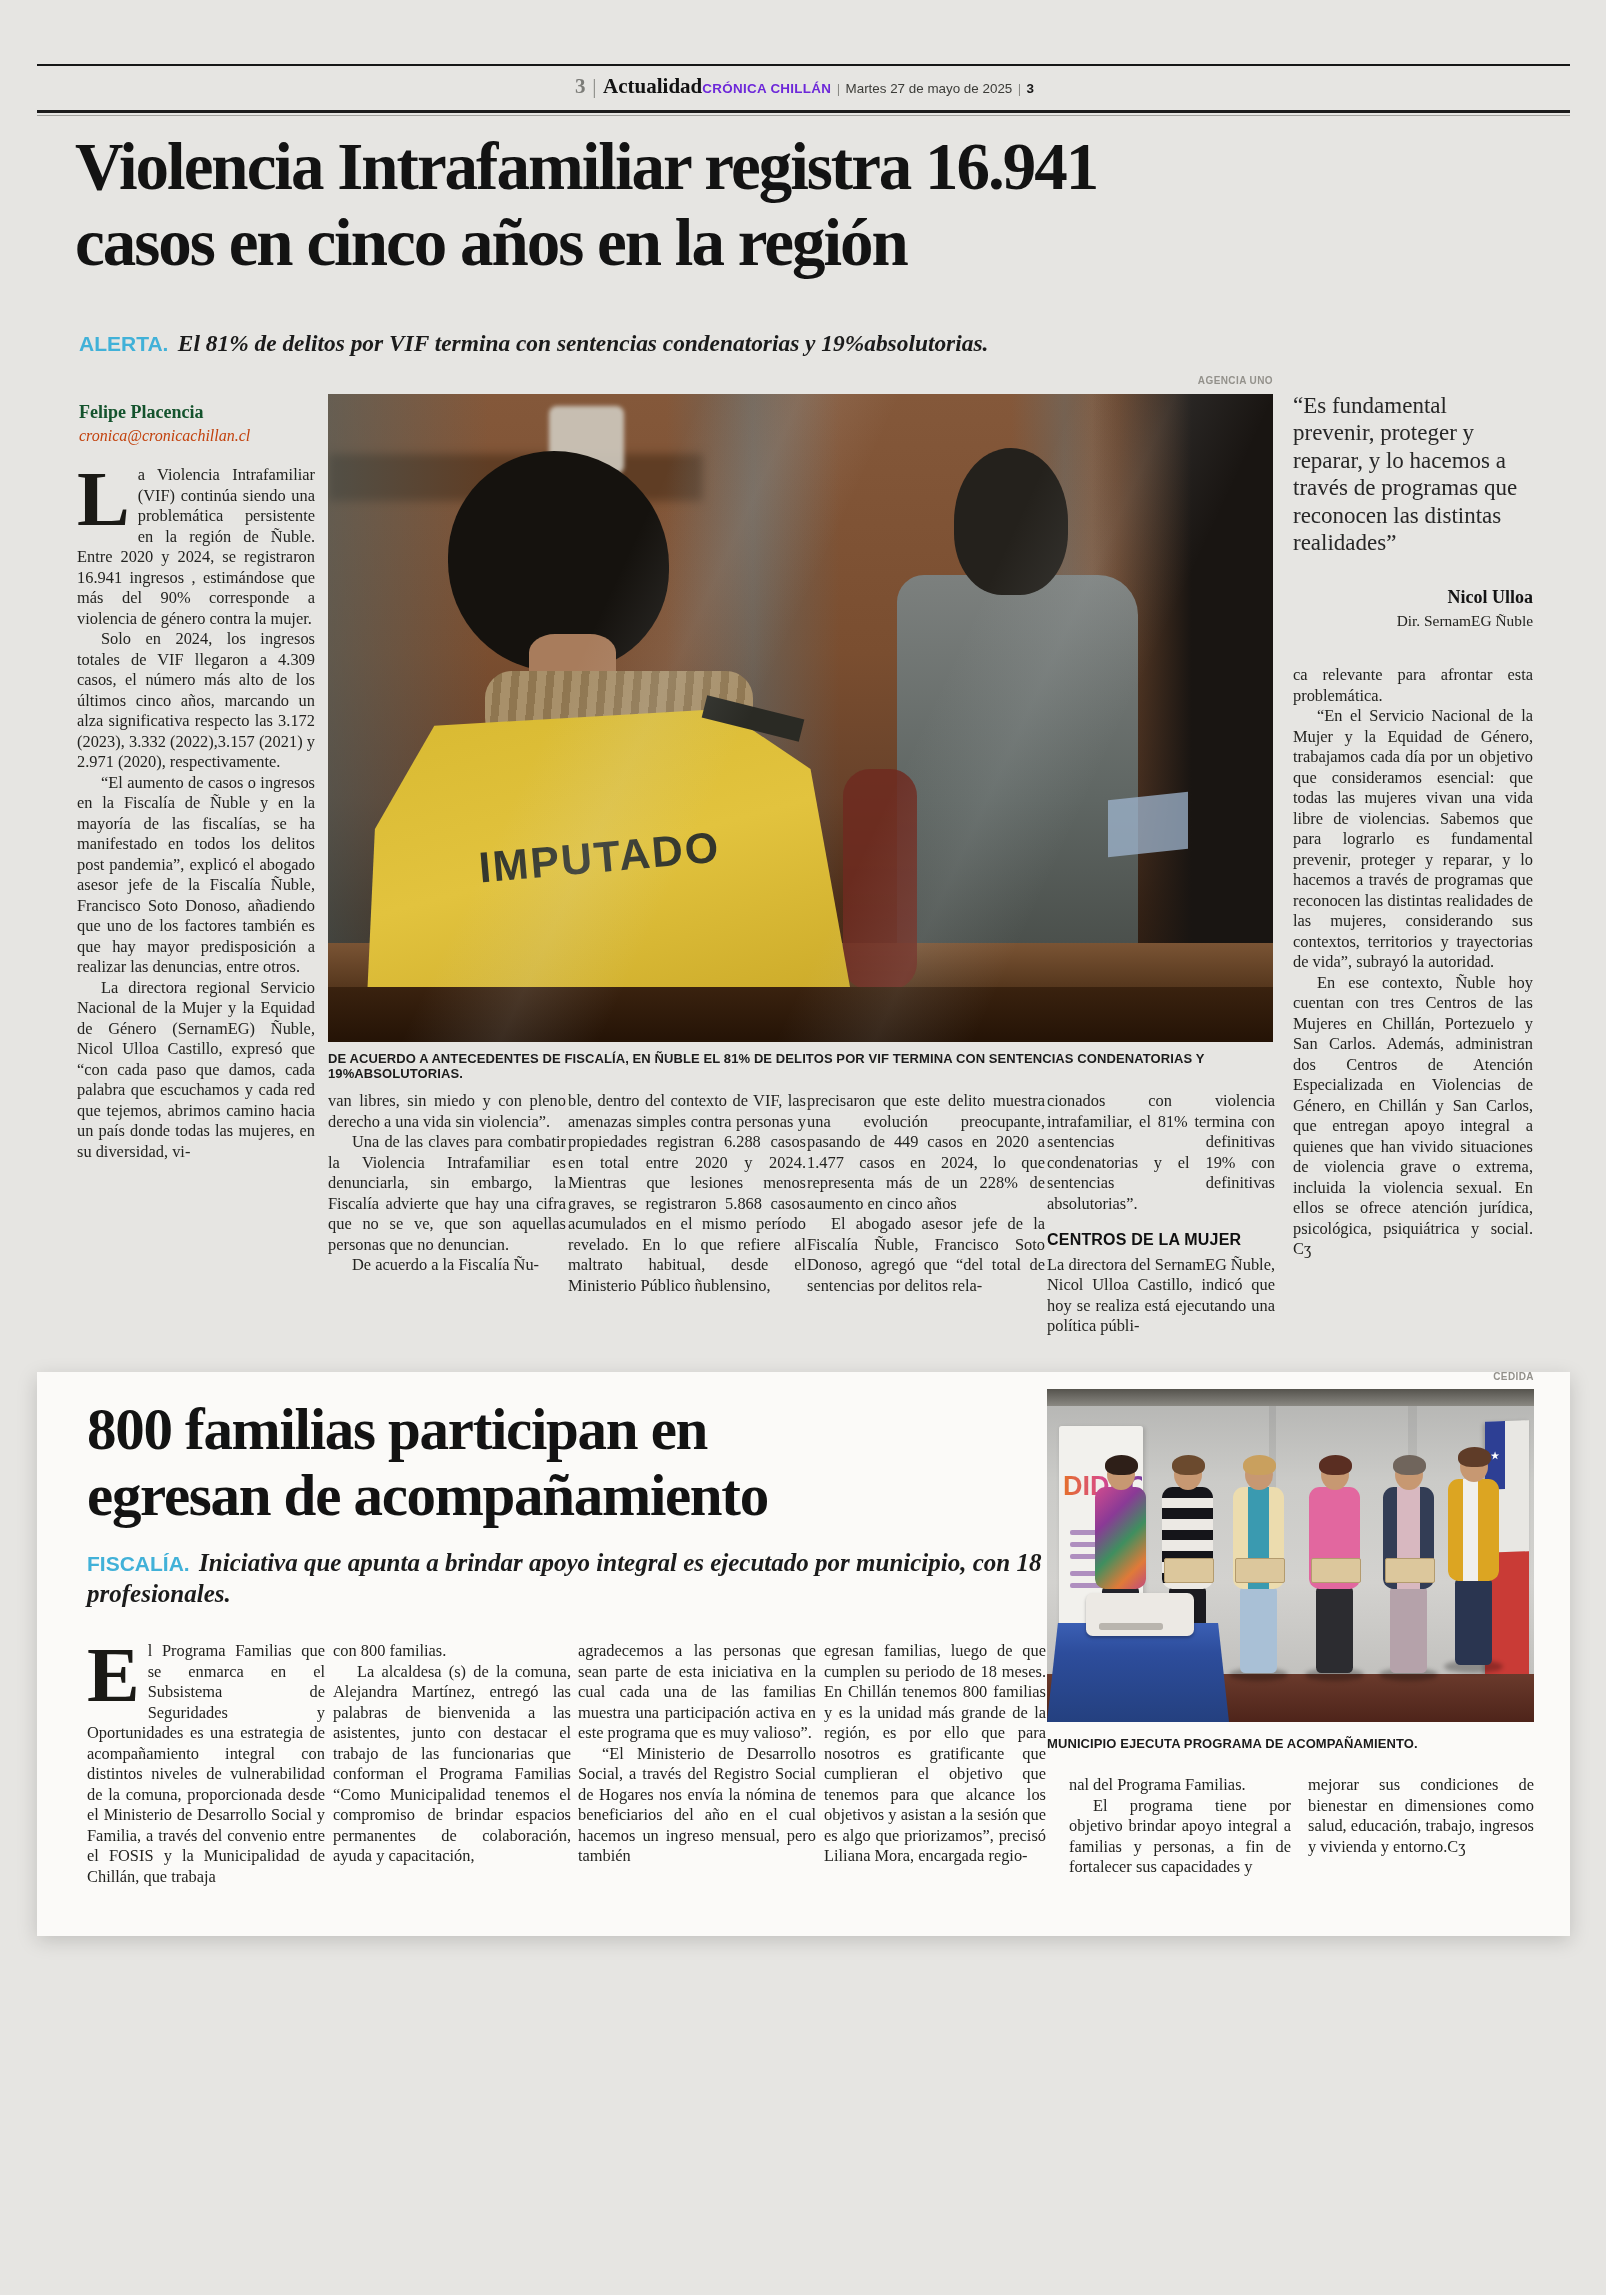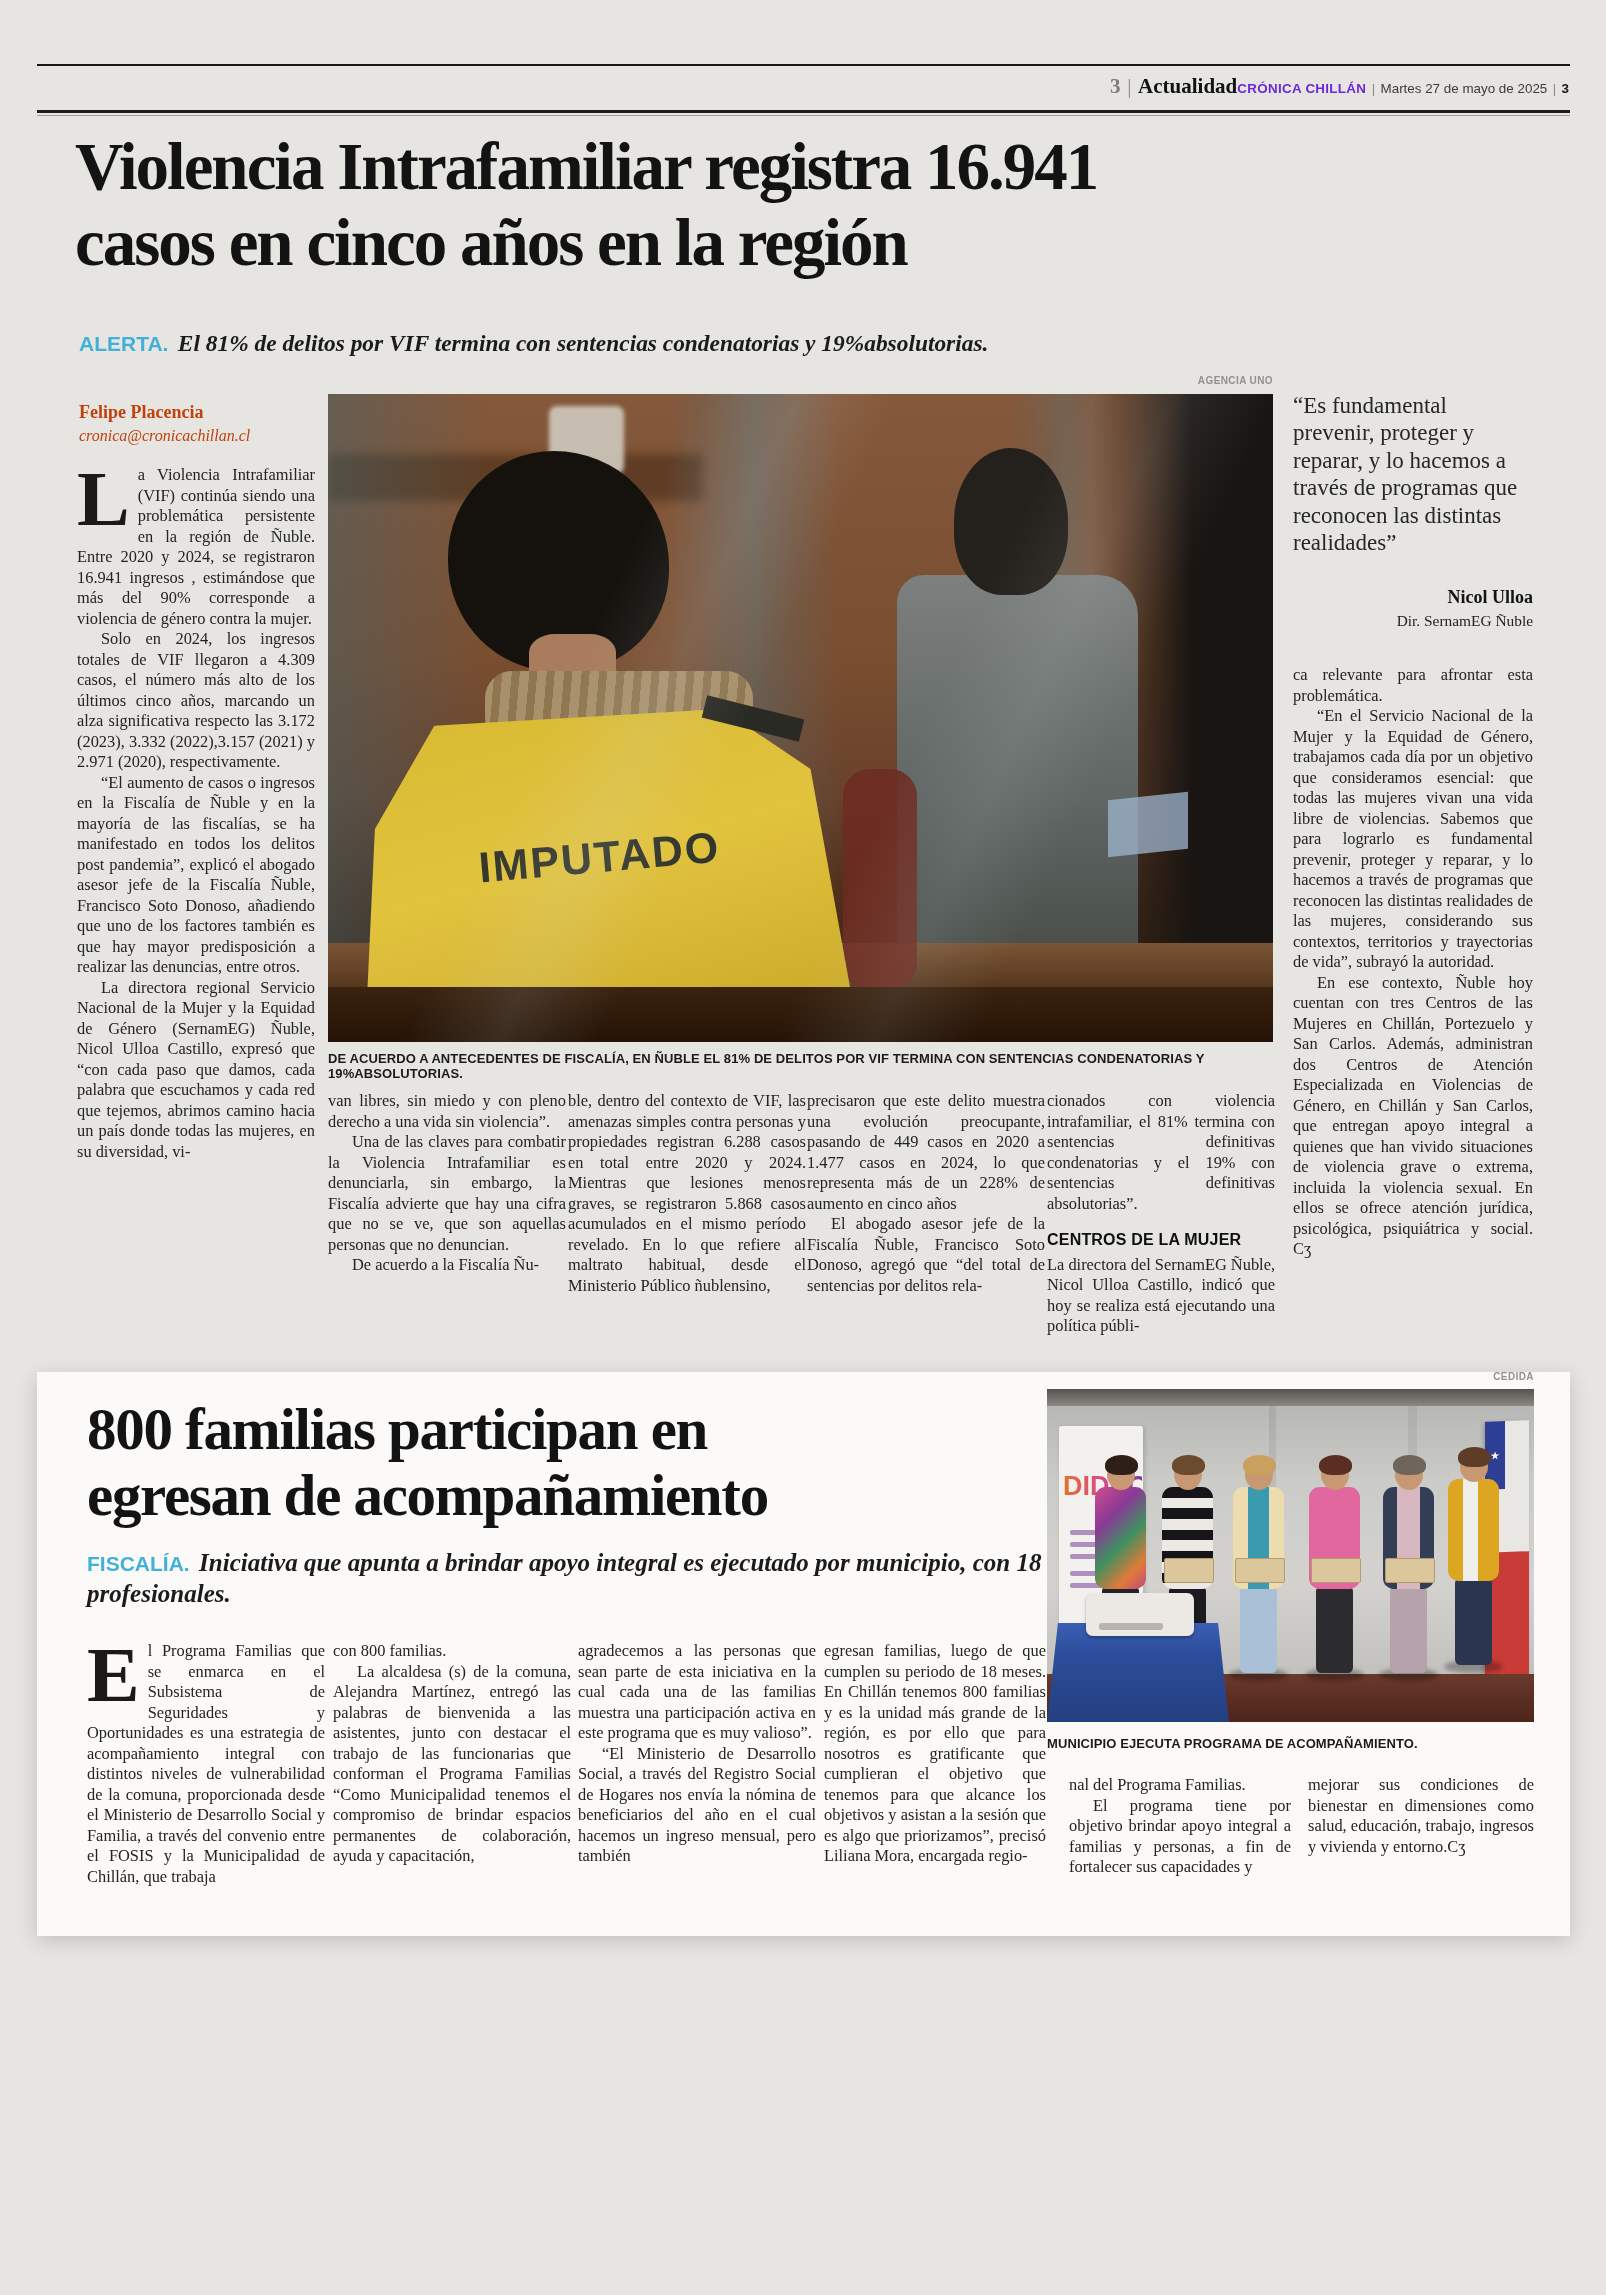--- a/index.html
+++ b/index.html
@@ -1,39 +1,39 @@
 <!DOCTYPE html>
 <html style="font-size:10.7px"><head>
 <meta charset="utf-8">
 <style>
   html,body{margin:0;padding:0;background:#c8c7c4;}
   .page{position:relative;width:1606px;height:2295px;margin:0 auto;background:#e6e5e2;
         font-family:"Liberation Serif",serif;overflow:hidden;}
 
   
   .rule-top{position:absolute;left:37px;top:64px;width:1533px;height:2px;background:#161616;}
-  .hdr{position:absolute;left:40px;top:74px;width:1529px;display:flex;justify-content:flex-end;align-items:baseline;}
+  .hdr{position:absolute;left:40px;top:74px;width:1529px;display:flex;justify-content:center;align-items:baseline;}
   .hdr-l{font:bold 21px "Liberation Serif",serif;color:#121212;}
   .hdr-l .pn{color:#7c7c78;margin-right:6.7px;}
   .hdr-l .pipe{color:#8a8a86;font-weight:400;margin-right:6.7px;}
   .hdr-r{font:13.4px "Liberation Sans",sans-serif;color:#3c3c38;}
   .hdr-r .brand{font-weight:bold;color:#6d28d9;letter-spacing:0.3px;}
   .hdr-r .pipe{color:#8a8a86;margin:0 5.4px;}
   .hdr-r .pn{font-weight:bold;color:#161616;}
   .rule-dbl-a{position:absolute;left:37px;top:110px;width:1533px;height:2.7px;background:#1c1c1c;}
   .rule-dbl-b{position:absolute;left:37px;top:115px;width:1533px;height:0.7px;background:#a0a09c;}
 
   
   .headline1{position:absolute;left:75px;top:128px;width:1499px;font-weight:bold;color:#131313;
              font-size:67px;line-height:76px;letter-spacing:-2px;font-family:"Liberation Serif",serif;}
   .kickrow{position:absolute;left:79px;top:329px;width:1486px;}
   .kicker{font:bold 21px "Liberation Sans",sans-serif;color:#41b1d8;margin-right:9.4px;}
   .deck{font:italic bold 23.4px/29.4px "Liberation Serif",serif;color:#1b1b1b;font-weight:600;}
 
-  .byline-name{position:absolute;left:79px;top:402px;font:bold 18px "Liberation Serif",serif;color:#c2410c;text-align:right;}
+  .byline-name{position:absolute;left:79px;top:402px;font:bold 18px "Liberation Serif",serif;color:#14532d;text-align:right;}
   .byline-mail{position:absolute;left:79px;top:427px;font:italic 16px "Liberation Serif",serif;color:#c2410c;}
 
   
   .col{position:absolute;width:238px;font-size:16.4px;line-height:20.5px;color:#232320;
        text-align:justify;overflow:hidden;font-family:"Liberation Serif",serif;}
   .col p{margin:0;}
   .col p.ind{text-indent:24px;}
   .dropcap{float:left;font:bold 79px/62px "Liberation Serif",serif;color:#1b1a16;margin:2.7px 8px 0 0;}
   .subh{font:bold 16px "Liberation Sans",sans-serif;color:#101010;margin:17.4px 0 5.4px;letter-spacing:0.2px;}
 

